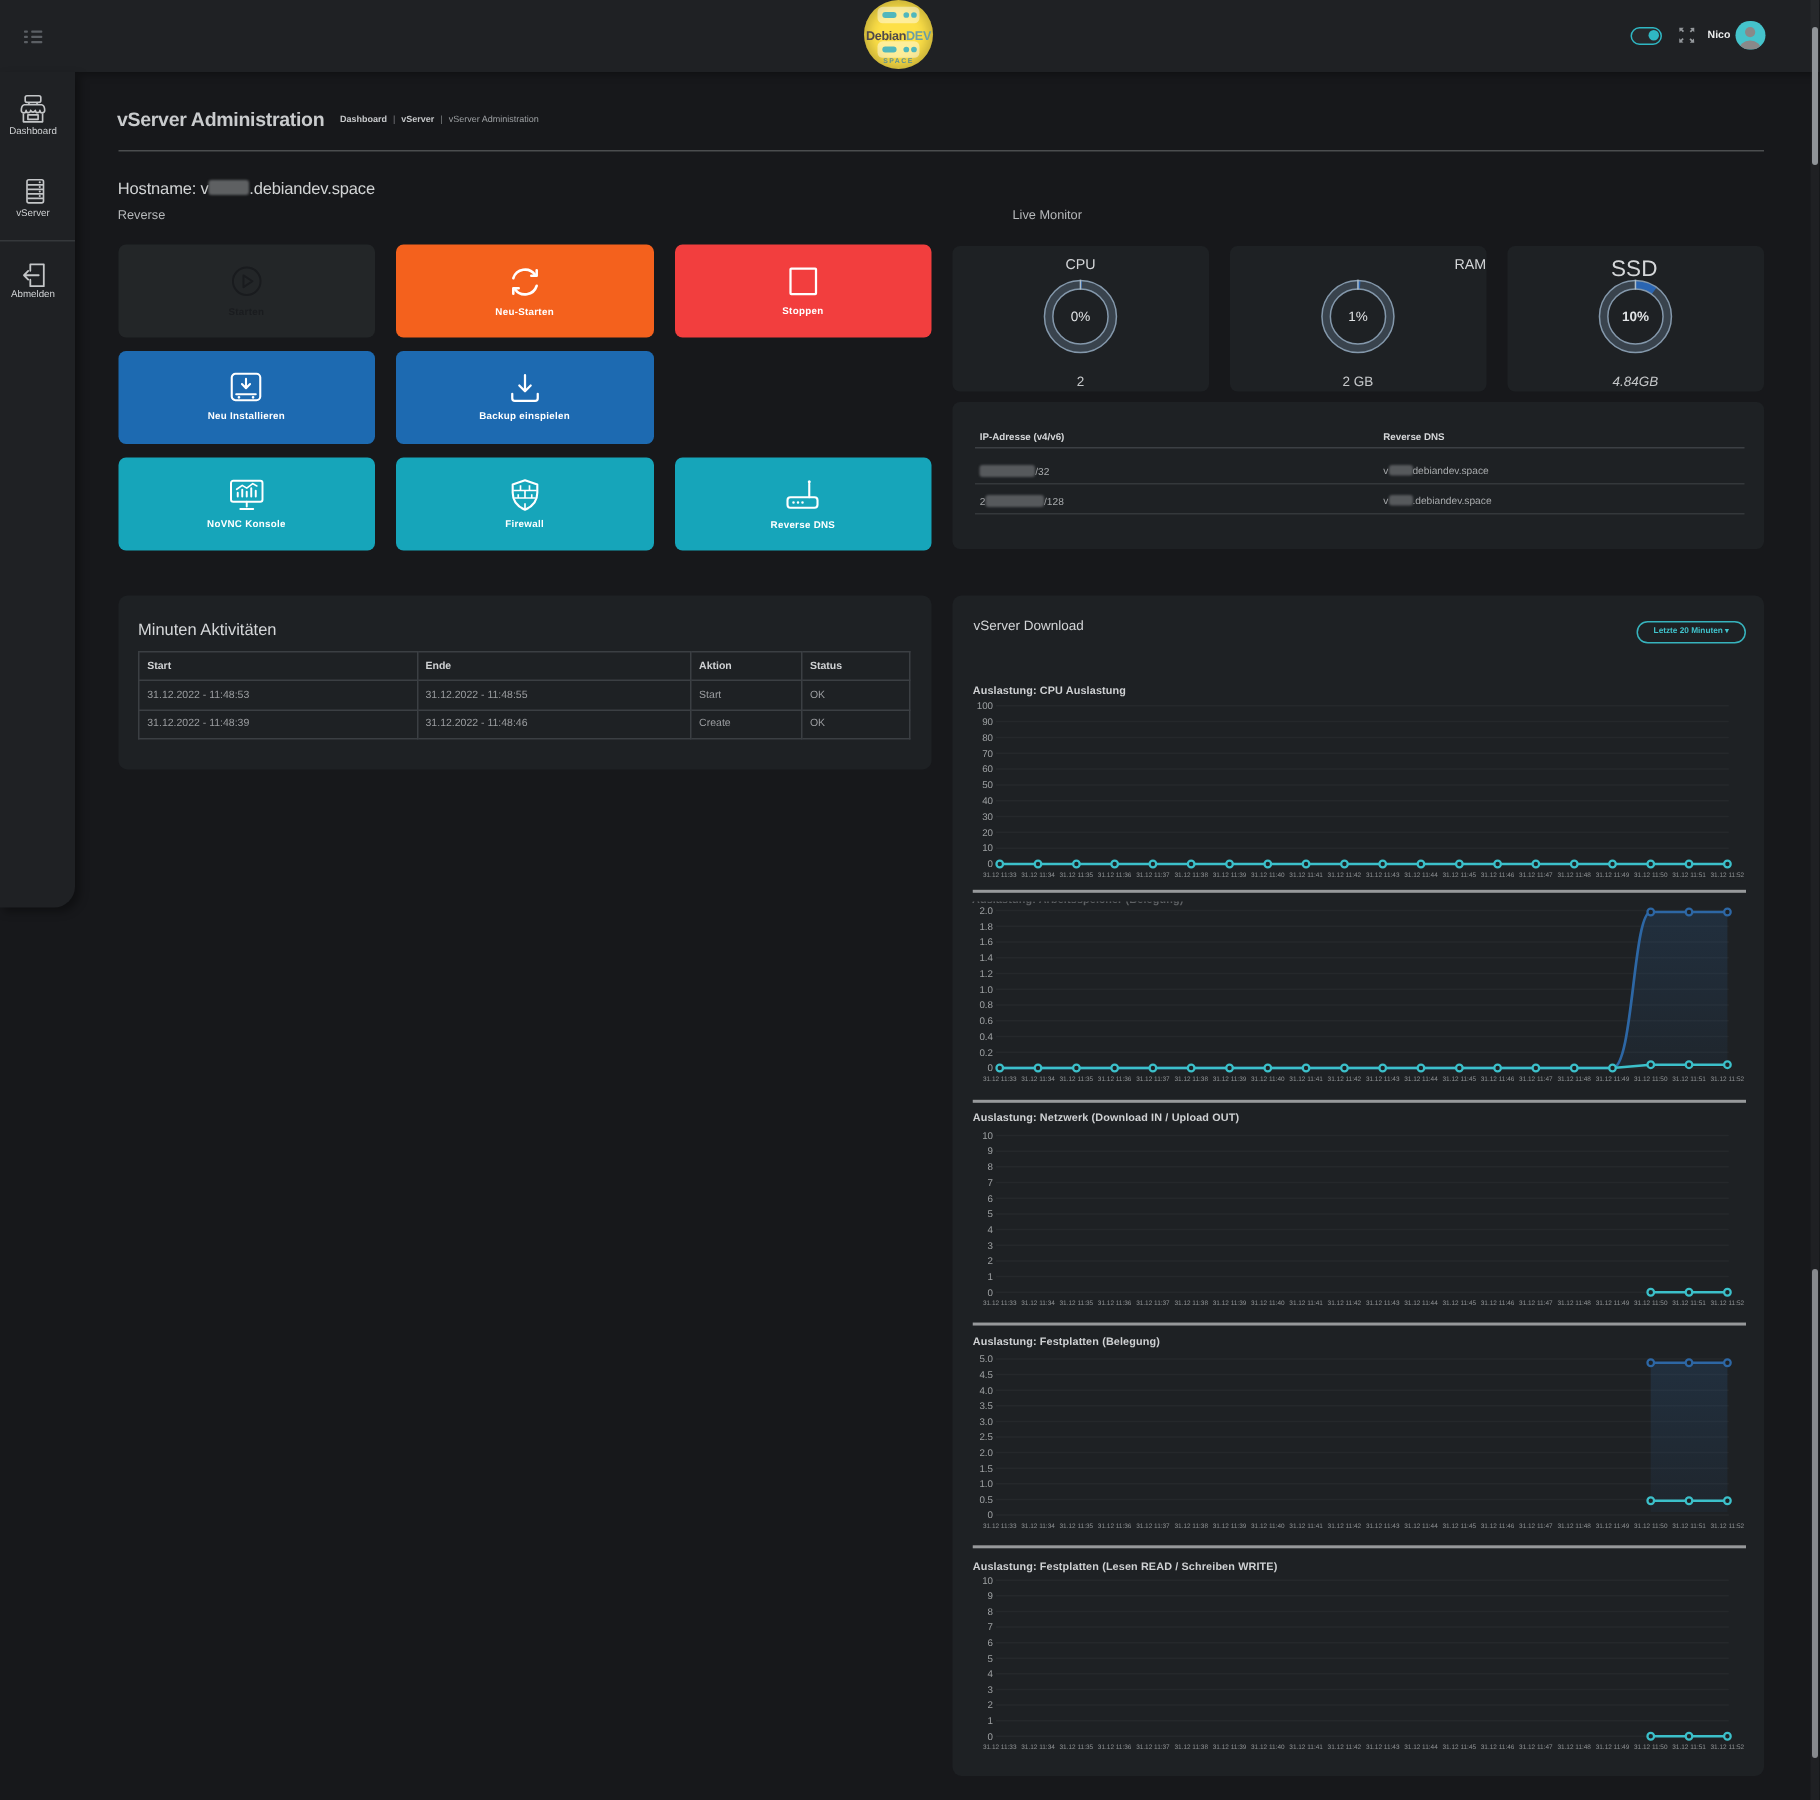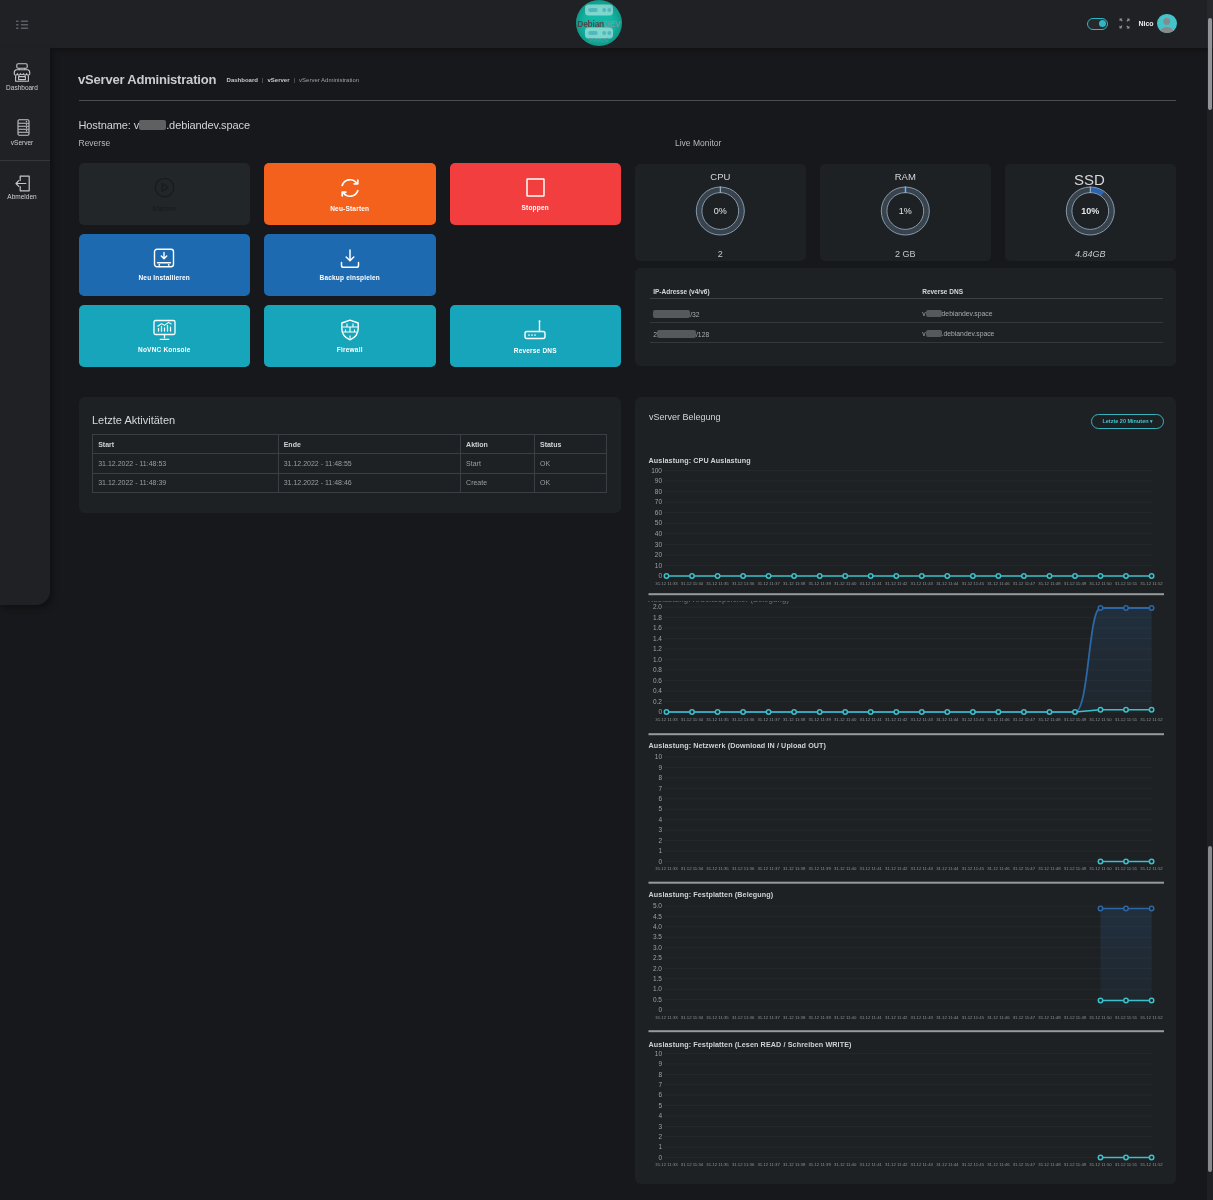--- a/index.html
+++ b/index.html
@@ -20,21 +20,21 @@
  <g fill="#5b5f64">
   <rect x="0" y="0.4" width="2.6" height="1.5" rx="0.5"></rect>
         <rect x="4.8" y="0.4" width="7.4" height="1.5" rx="0.5"></rect>
   <rect x="0" y="3.9" width="2.6" height="1.5" rx="0.5"></rect>
         <rect x="4.8" y="3.9" width="7.4" height="1.5" rx="0.5"></rect>
   <rect x="0" y="7.4" width="2.6" height="1.5" rx="0.5"></rect>
         <rect x="4.8" y="7.4" width="7.4" height="1.5" rx="0.5"></rect>
  </g>
 </svg>
 
-<div class="abs" style="left:576px;top:0px;width:46px;height:46px;border-radius:50%;background:#14b8a6;overflow:hidden;box-shadow:inset 0 0 8px 3px rgba(0,0,0,0.22);">
+<div class="abs" style="left:576px;top:0px;width:46px;height:46px;border-radius:50%;background:#fde047;overflow:hidden;box-shadow:inset 0 0 8px 3px rgba(0,0,0,0.22);">
   <svg width="46" height="46" viewBox="0 0 46 46">
     <g fill="rgba(255,255,255,0.45)">
       <rect x="9" y="4.5" width="28" height="11" rx="3.5"></rect>
       <rect x="9" y="27.5" width="28" height="11" rx="3.5"></rect>
     </g>
     <g fill="#50b7bd">
       <rect x="12.2" y="8" width="9.5" height="4" rx="2"></rect>
       <circle cx="28.2" cy="10" r="1.9"></circle>
           <circle cx="33.3" cy="10" r="1.9"></circle>
       <rect x="12.2" y="31" width="9.5" height="4" rx="2"></rect>
@@ -172,42 +172,42 @@
     <circle cx="17.5" cy="3.2" r="1" fill="#fff" stroke="none"></circle>
     <path d="M7,17 h0.01 M10,17 h0.01 M13,17 h0.01" stroke-width="1.7"></path>
   </svg>
   <div class="lb">Reverse DNS</div>
 </div>
 
 <div class="card" style="left:634.8px;top:164px;width:171px;height:97px;"></div>
 <div class="card" style="left:819.8px;top:164px;width:171px;height:97px;"></div>
 <div class="card" style="left:1004.8px;top:164px;width:171px;height:97px;"></div>
 <div class="abs" style="left:634.8px;top:172.4px;width:171px;text-align:center;font-size:9.5px;color:#d5d7d9;">CPU</div>
-<div class="abs" style="left:819.8px;top:172.4px;width:171px;text-align:center;font-size:9.5px;color:#d5d7d9;">RAM</div>
+<div class="abs" style="left:819.8px;top:172.4px;width:171px;text-align:right;font-size:9.5px;color:#d5d7d9;">RAM</div>
 <div class="abs" style="left:1004px;top:172.4px;width:171px;text-align:center;font-size:15px;color:#d5d7d9;">SSD</div>
 <div class="abs" style="left:634.8px;top:206.5px;width:171px;text-align:center;font-size:9px;color:#e2e4e6;">0%</div>
 <div class="abs" style="left:819.8px;top:206.5px;width:171px;text-align:center;font-size:9px;color:#e2e4e6;">1%</div>
 <div class="abs" style="left:1004.8px;top:206.5px;width:171px;text-align:center;font-size:9px;color:#e2e4e6;font-weight:bold;">10%</div>
 <div class="abs" style="left:634.8px;top:249.5px;width:171px;text-align:center;font-size:9px;color:#c5c7c9;">2</div>
 <div class="abs" style="left:819.8px;top:249.5px;width:171px;text-align:center;font-size:9px;color:#c5c7c9;">2 GB</div>
 <div class="abs" style="left:1004.8px;top:249.5px;width:171px;text-align:center;font-size:9px;color:#c5c7c9;font-style:italic;">4.84GB</div>
 
 <div class="card" style="left:634.8px;top:268px;width:541.2px;height:98px;"></div>
 <div class="abs" style="left:653.2px;top:288.7px;font-size:6.5px;font-weight:bold;color:#d5d7d9;">IP-Adresse (v4/v6)</div>
 <div class="abs" style="left:922.2px;top:288.7px;font-size:6.5px;font-weight:bold;color:#d5d7d9;">Reverse DNS</div>
 <div class="abs" style="left:650px;top:298px;width:513px;height:1px;background:#3c4044;"></div>
 <div class="abs" style="left:653.2px;top:310px;font-size:6.8px;color:#a8abad;"><span style="display:inline-block;width:37px;height:8px;background:#56595c;border-radius:2px;vertical-align:-1.5px;filter:blur(0.7px);"></span>/32</div>
 <div class="abs" style="left:922.2px;top:310px;font-size:6.8px;color:#a8abad;">v<span style="display:inline-block;width:16px;height:7px;background:#56595c;border-radius:2px;vertical-align:-1px;filter:blur(0.6px);"></span>debiandev.space</div>
 <div class="abs" style="left:650px;top:322.1px;width:513px;height:1px;background:#34383b;"></div>
 <div class="abs" style="left:653.2px;top:329.8px;font-size:6.8px;color:#a8abad;">2<span style="display:inline-block;width:39px;height:8px;background:#56595c;border-radius:2px;vertical-align:-1.5px;filter:blur(0.7px);"></span>/128</div>
 <div class="abs" style="left:922.2px;top:329.8px;font-size:6.8px;color:#a8abad;">v<span style="display:inline-block;width:16px;height:7px;background:#56595c;border-radius:2px;vertical-align:-1px;filter:blur(0.6px);"></span>.debiandev.space</div>
 <div class="abs" style="left:650px;top:342.4px;width:513px;height:1px;background:#34383b;"></div>
 
 <div class="card" style="left:78.5px;top:397px;width:542.5px;height:116px;border-radius:6px;"></div>
-<div class="abs" style="left:92px;top:414.5px;font-size:11px;color:#d5d7d9;">Letzte Aktivitäten</div>
+<div class="abs" style="left:92px;top:414.5px;font-size:11px;color:#d5d7d9;">Minuten Aktivitäten</div>
 <div class="abs" style="left:92.2px;top:433.9px;width:514.3px;height:58.1px;">
  <table style="border-collapse:collapse;width:514.3px;height:58.1px;table-layout:fixed;font-family:inherit;">
   <colgroup>
           <col style="width:185.5px">
           <col style="width:182.4px">
           <col style="width:73.9px">
           <col style="width:72.5px">
         </colgroup>
   <tbody>
           <tr style="height:19.3px;">
@@ -226,21 +226,21 @@
    <td style="border:1px solid #3b3f43;font-size:7px;color:#9b9da0;padding-left:5px;">31.12.2022 - 11:48:39</td>
             <td style="border:1px solid #3b3f43;font-size:7px;color:#9b9da0;padding-left:5px;">31.12.2022 - 11:48:46</td>
             <td style="border:1px solid #3b3f43;font-size:7px;color:#9b9da0;padding-left:5px;">Create</td>
             <td style="border:1px solid #3b3f43;font-size:7px;color:#9b9da0;padding-left:5px;">OK</td>
   </tr>
  </tbody>
       </table>
 </div>
 
 <div class="card" style="left:634.8px;top:397px;width:541.2px;height:787px;border-radius:6px;"></div>
-<div class="abs" style="left:649px;top:412.6px;font-size:9px;color:#d2d4d6;">vServer Belegung</div>
+<div class="abs" style="left:649px;top:412.6px;font-size:9px;color:#d2d4d6;">vServer Download</div>
 <div class="abs" style="left:1091px;top:414px;width:73px;height:15px;border:1px solid #37b3bd;border-radius:8px;text-align:center;line-height:13px;font-size:5.5px;font-weight:bold;color:#41c4cd;">Letzte 20 Minuten <span style="font-size:5px;">▾</span></div>
 
 <div class="abs" style="left:648px;top:600.8px;width:260px;height:3.6px;overflow:hidden;">
   <div style="margin-top:-5.2px;font-size:7.2px;font-weight:bold;color:#5e6164;letter-spacing:0.1px;">Auslastung: Arbeitsspeicher (Belegung)</div>
 </div>
 
 <svg class="abs" style="left:0;top:0;" width="1213" height="1200" viewBox="0 0 1213 1200">
   <defs>
     <linearGradient id="navy" x1="0" y1="0" x2="0" y2="1">
       <stop offset="0" stop-color="rgba(45,103,165,0.20)"></stop>

